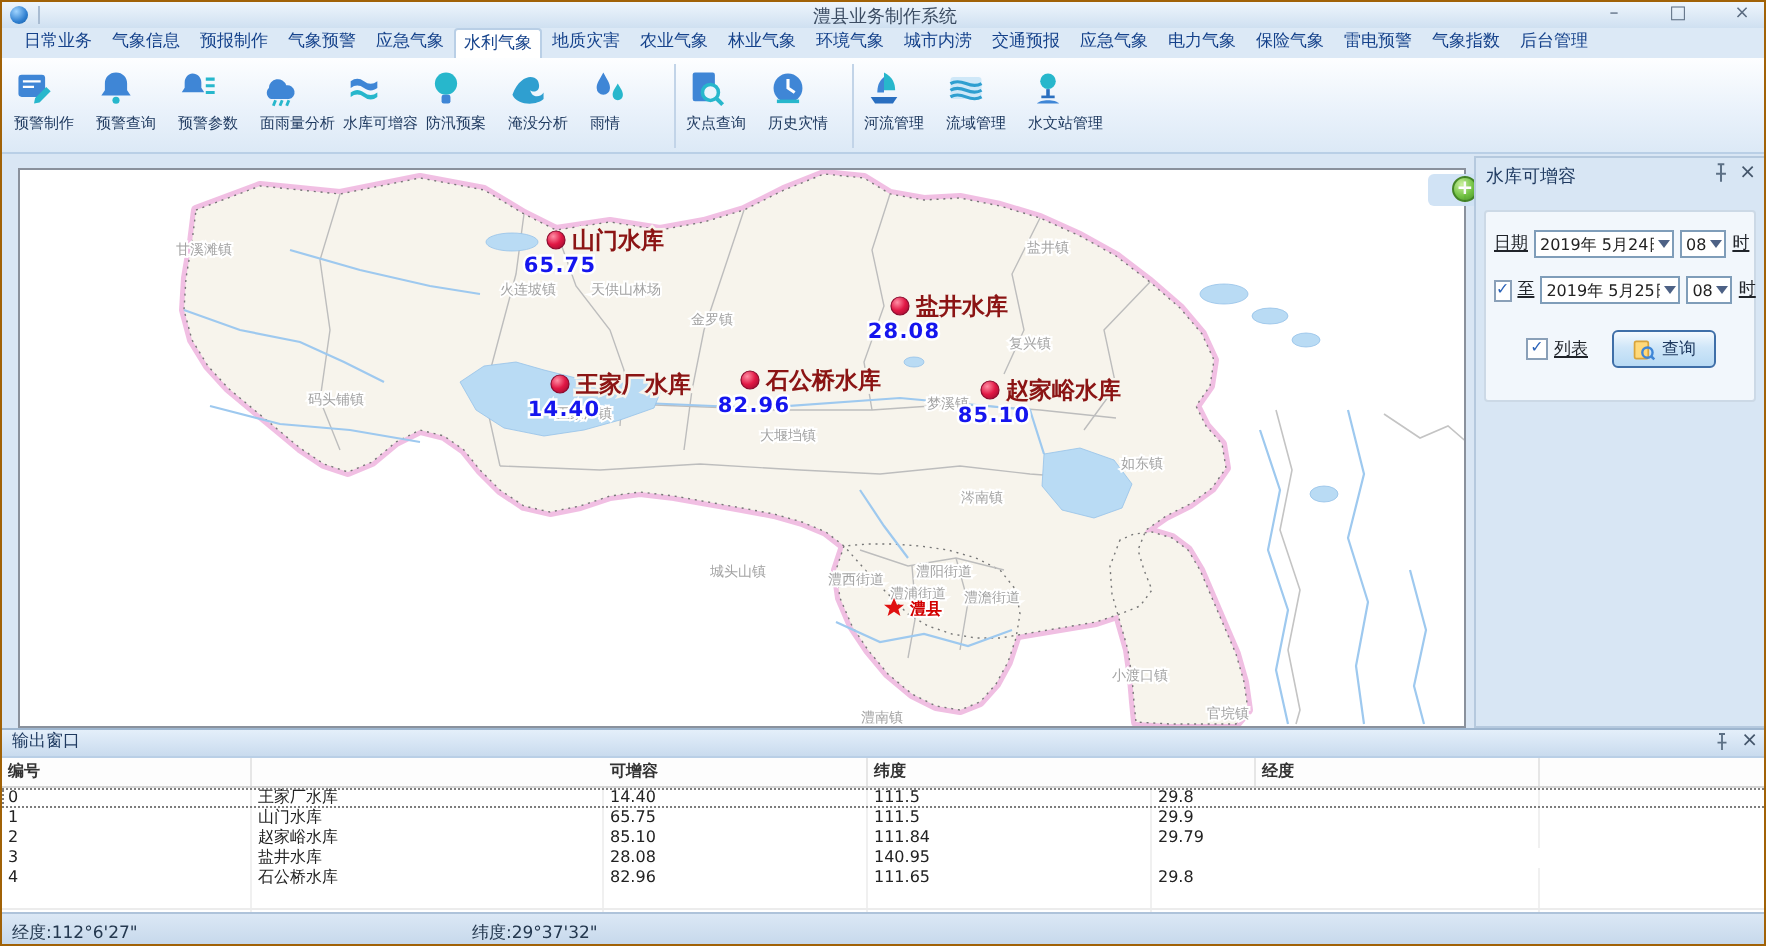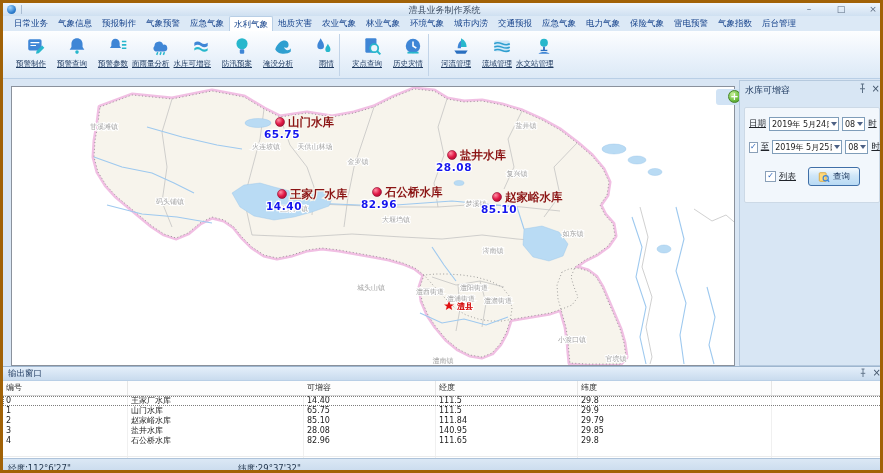--- a/index.html
+++ b/index.html
@@ -1,38 +1,38 @@
 <!DOCTYPE html>
 <html><head>
 <meta charset="utf-8">
 <style>
   html,body{margin:0;padding:0;background:#9fb4c9;}
   .screen{position:relative;width:883px;height:473px;overflow:hidden;
-    font-family:"DejaVu Sans",sans-serif;background:#d9e6f4;border:3px solid #a16207;box-sizing:border-box;padding-left:17px;}
+    font-family:"DejaVu Sans",sans-serif;background:#d9e6f4;border:1px solid #a16207;box-sizing:border-box;padding-left:17px;}
   
   .titlebar{position:absolute;left:0;top:0;width:883px;height:13px;
     background:linear-gradient(#eef5fc,#cfe0f1);border-bottom:1px solid #c4d6ea;}
   .appico{position:absolute;left:4px;top:2px;width:9px;height:9px;border-radius:50%;
     background:radial-gradient(circle at 35% 30%,#9fd4ff,#2f7fd0 60%,#155a9e);}
   .qatsep{position:absolute;left:18px;top:2px;width:1px;height:9px;background:#a9bcd2;}
   .wtitle{position:absolute;left:0;right:0;top:1px;text-align:center;font-size:9px;color:#3c4d63;}
   .winbtns{position:absolute;right:6px;top:0;display:flex;gap:18px;}
   .winbtns span{font-size:9px;line-height:13px;color:#5a6b80;width:14px;text-align:center;cursor:default;}
   
   .tabs{position:absolute;left:0;top:13px;width:883px;height:15px;background:#dce9f6;
     display:flex;padding-left:6px;box-sizing:border-box;}
   .tab{width:44px;text-align:center;font-size:8.5px;line-height:15px;color:#15428b;white-space:nowrap;}
   .tab.sel{background:#fff;border:1px solid #b9cfe6;border-bottom:none;border-radius:2px 2px 0 0;
     line-height:14px;box-sizing:border-box;}
   
   .toolbar{position:absolute;left:0;top:28px;width:883px;height:48px;
     background:linear-gradient(#fdfeff,#eaf2fb 55%,#dce9f6);border-bottom:1px solid #b9cfe6;
     display:flex;align-items:flex-start;padding:3px 0 0 4px;box-sizing:border-box;}
-  .tbtn{display:flex;flex-direction:column;align-items:flex-end;min-width:37px;padding:2px 2px 0;
-    font-size:7.5px;color:#1f3a60;white-space:nowrap;text-decoration:underline;}
+  .tbtn{display:flex;flex-direction:column;align-items:flex-start;min-width:37px;padding:2px 2px 0;
+    font-size:7.5px;color:#1f3a60;white-space:nowrap;}
   .tbtn svg{width:20px;height:20px;margin-bottom:3px;}
   .tsep{width:1px;height:42px;background:#c2d4e8;margin:0 3px;}
   
   .map{position:absolute;left:8px;top:83px;width:724px;height:280px;background:#fff;
     border:1px solid #8a919c;box-sizing:border-box;}
   .map svg{position:absolute;left:0;top:0;width:722px;height:278px;}
   .town{font-size:7px;fill:#a3a3a3;paint-order:stroke;stroke:#ffffff;stroke-width:2px;}
   .resname{font-family:"DejaVu Serif",serif;font-weight:bold;font-size:11.5px;fill:#8b1414;
     paint-order:stroke;stroke:#f7f4ec;stroke-width:2.5px;}
   .resval{font-family:"DejaVu Sans",sans-serif;font-weight:bold;font-size:10.5px;fill:#1515ee;
@@ -70,21 +70,21 @@
   .qbtn svg{width:12px;height:12px;}
   
   .output{position:absolute;left:0;top:363px;width:883px;height:92px;background:#fff;
     border-top:1px solid #9eb6cf;box-sizing:border-box;}
   .out-head{position:relative;height:13px;background:linear-gradient(#e4effa,#c9dbee);
     font-size:8.5px;color:#1f3a60;padding-left:5px;line-height:13px;border-bottom:1px solid #b9cfe6;}
   .out-btns{position:absolute;right:5px;top:1px;display:flex;gap:5px;align-items:center;}
   .out-btns svg{width:10px;height:10px;}
   .thead{display:flex;height:14px;border-bottom:1px solid #d5d5d5;background:#fdfdfd;}
   .th{font-size:8px;color:#333;line-height:14px;padding-left:3px;border-right:1px solid #e6e6e6;
-    box-sizing:border-box;overflow:hidden;white-space:nowrap;}
+    box-sizing:border-box;overflow:hidden;white-space:nowrap;font-weight:bold;}
   .tr{display:flex;height:10px;}
   .td{font-size:8px;color:#222;line-height:10px;padding-left:3px;border-right:1px solid #f0f0f0;
     box-sizing:border-box;overflow:hidden;white-space:nowrap;}
   .tr.focus{outline:1px dotted #7d7d7d;outline-offset:-1px;}
   .tr.empty{border-bottom:1px solid #ececec;}
   
   .statusbar{position:absolute;left:0;top:455px;width:883px;height:18px;
     background:linear-gradient(#dbe8f5,#c3d6ea);border-top:1px solid #aec3da;font-size:8.5px;color:#24384f;}
   .statusbar .lon{position:absolute;left:5px;top:4px;}
   .statusbar .lat{position:absolute;left:235px;top:4px;}
@@ -403,22 +403,22 @@
         <svg viewBox="0 0 12 12">
             <path d="M4.2 1.2h3.6M6 1.2v5M3.3 6.4h5.4M6 6.4v4.4" stroke="#5c7085" stroke-width="1.1" fill="none"></path>
           </svg>
         <span class="xbtn">×</span>
       </span>
     </div>
     <div class="thead" id="thead">
         <div class="th" style="width: 125px;">编号</div>
         <div class="th" style="width: 176px; margin-top: 25px;">名称</div>
         <div class="th" style="width: 132px;">可增容</div>
+        <div class="th" style="width: 194px;">纬度</div>
         <div class="th" style="width: 142px;">经度</div>
-        <div class="th" style="width: 194px;">纬度</div>
         <div class="th" style="width: 110px; border-right: none;"></div>
       </div>
     <div id="tbody">
         <div class="tr focus">
           <div class="td" style="width: 125px;">0</div>
           <div class="td" style="width: 176px;">王家厂水库</div>
           <div class="td" style="width: 132px;">14.40</div>
           <div class="td" style="width: 142px;">111.5</div>
           <div class="td" style="width: 194px;">29.8</div>
         </div>
@@ -434,21 +434,20 @@
           <div class="td" style="width: 176px;">赵家峪水库</div>
           <div class="td" style="width: 132px;">85.10</div>
           <div class="td" style="width: 142px;">111.84</div>
           <div class="td" style="width: 194px;">29.79</div>
         </div>
         <div class="tr">
           <div class="td" style="width: 125px;">3</div>
           <div class="td" style="width: 176px;">盐井水库</div>
           <div class="td" style="width: 132px;">28.08</div>
           <div class="td" style="width: 142px;">140.95</div>
-          <div class="td" style="width: 194px;">29.85</div>
         </div>
         <div class="tr">
           <div class="td" style="width: 125px;">4</div>
           <div class="td" style="width: 176px;">石公桥水库</div>
           <div class="td" style="width: 132px;">82.96</div>
           <div class="td" style="width: 142px;">111.65</div>
           <div class="td" style="width: 194px;">29.8</div>
         </div>
         <div class="tr empty">
           <div class="td" style="width: 125px;"></div>

